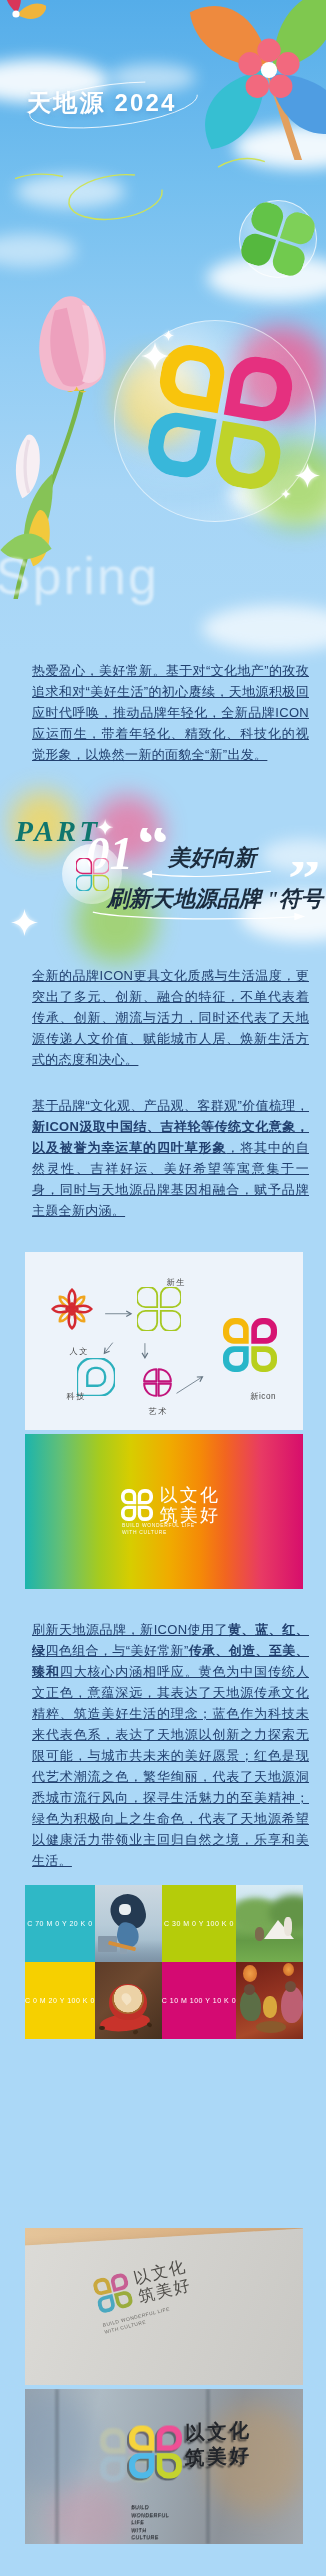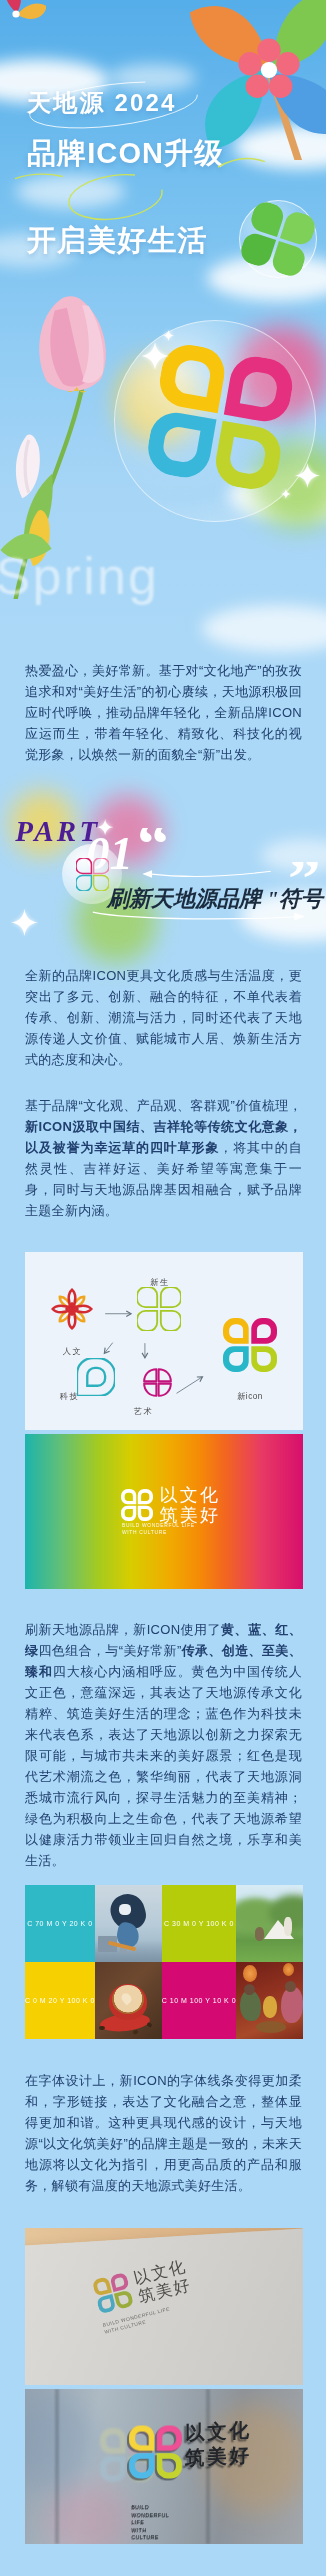--- a/index.html
+++ b/index.html
@@ -17,39 +17,39 @@
   .spring{position:absolute;left:-4.4px;top:546px;font-size:52px;color:#fff;opacity:.55;
           letter-spacing:2.2px;filter:blur(1.1px);font-weight:400;}
   .bubble-big{position:absolute;left:114px;top:320px;width:200px;height:200px;border-radius:50%;
       background:radial-gradient(circle at 32% 26%,rgba(255,255,255,.65) 0%,rgba(255,255,255,.15) 38%,rgba(215,240,255,.08) 62%,rgba(255,255,255,.38) 100%);
       border:0.5px solid rgba(255,255,255,.55);}
   .blob{position:absolute;border-radius:50%;filter:blur(12px);}
   .hero-logo{position:absolute;left:154px;top:351px;transform:rotate(10deg);}
   .bubble-small{position:absolute;border-radius:50%;border:0.5px solid rgba(255,255,255,.7);
       background:radial-gradient(circle at 35% 30%,rgba(255,255,255,.5),rgba(255,255,255,.08) 60%,rgba(255,255,255,.3));}
   
-  .para{position:absolute;left:25px;width:277px;font-size:13px;line-height:21px;color:#21406f;
-        text-align:justify;text-justify:inter-character;letter-spacing:0.3px;}
+  .para{position:absolute;left:32px;width:277px;font-size:13px;line-height:21px;color:#21406f;
+        text-align:justify;text-justify:inter-character;letter-spacing:0.3px;text-decoration:underline;}
   .para b{font-weight:700;}
   
   .serif-it{font-family:"Liberation Serif","DejaVu Serif",serif;font-style:italic;}
-  .part-label{position:absolute;left:15.3px;top:815px;font-size:29px;color:#4c1d95;letter-spacing:3.3px;font-weight:700;text-align:center;}
+  .part-label{position:absolute;left:15.3px;top:815px;font-size:29px;color:#0f766e;letter-spacing:3.3px;font-weight:700;text-align:center;}
   .part-number{position:absolute;left:86px;top:826px;font-size:47px;color:#fff;font-weight:700;}
   .part-bubble{position:absolute;left:62px;top:844px;width:60px;height:60px;border-radius:50%;
       background:radial-gradient(circle at 35% 28%,rgba(255,255,255,.95),rgba(255,255,255,.35) 70%,rgba(255,255,255,.65));
       display:flex;align-items:center;justify-content:center;}
   .quote-glyph{position:absolute;font-family:"Liberation Serif",serif;font-weight:700;color:#fff;
       font-size:65px;line-height:33px;height:38px;overflow:hidden;}
   .quote-title{position:absolute;left:151px;top:843px;width:122px;text-align:center;
       font-size:22px;font-weight:700;color:#1b2c3e;}
   .quote-sub{position:absolute;left:107px;top:884px;width:216px;text-align:center;
       font-size:22px;font-weight:700;color:#1b2c3e;white-space:nowrap;}
   
   .card{position:absolute;left:25px;top:1252px;width:278px;height:178px;background:#edf3fa;}
-  .card .dlabel{position:absolute;color:#4a4a4a;font-size:8.2px;letter-spacing:1.6px;text-align:center;}
+  .card .dlabel{position:absolute;color:#4a4a4a;font-size:8.2px;letter-spacing:1.6px;text-align:right;}
   .card-arrows{position:absolute;left:0;top:0;}
   
   .banner{position:absolute;left:25px;top:1434px;width:278px;height:155px;
       background:linear-gradient(90deg,#1cb4ad 0%,#63c075 13%,#a8cb1c 27%,#d7cd00 38%,#f0ab00 52%,#f58a07 63%,#f2661f 72%,#e83a64 85%,#d70e6c 100%);}
   .banner-row{position:absolute;left:96px;top:51px;display:flex;align-items:center;gap:6.5px;}
   .banner-cn{color:#fff;font-size:18px;letter-spacing:2.2px;line-height:20px;font-weight:500;}
   .banner-en{position:absolute;left:97px;top:88px;color:rgba(255,255,255,.95);font-size:4.9px;
       letter-spacing:0.7px;line-height:7px;}
   
   .palette{position:absolute;left:25px;top:1885px;width:278px;height:154px;display:grid;
@@ -126,31 +126,29 @@
           <circle cx="87" cy="118" r="13" fill="#f2697e"></circle>
         <circle cx="79" cy="93" r="13" fill="#f2697e"></circle>
           <circle cx="100" cy="100" r="9" fill="#fff"></circle>
       </g>
     </svg>
 
     <svg style="position:absolute;left:21px;top:75px" width="185" height="60" viewBox="0 0 340 110">
       <ellipse cx="170" cy="55" rx="155" ry="38" fill="none" stroke="rgba(255,255,255,.9)" stroke-width="1.6" stroke-dasharray="560 120" transform="rotate(-7,170,55)"></ellipse>
     </svg>
     <div class="hero-title brand-year" style="top:87px">天地源 2024</div>
-    <div class="hero-title headline" style="top:134px">品牌ICON升级</div>
     <svg style="position:absolute;left:217px;top:154px" width="50" height="17.4" viewBox="0 0 92 32">
       <path d="M2 24 C30 8 60 4 88 14" fill="none" stroke="#cde25a" stroke-width="2.5"></path>
     </svg>
     <svg style="position:absolute;left:64px;top:170px" width="103" height="54" viewBox="0 0 190 100">
       <ellipse cx="95" cy="50" rx="87" ry="40" fill="none" stroke="#cde25a" stroke-width="2.6" stroke-dasharray="350 60" transform="rotate(-8,95,50)"></ellipse>
     </svg>
     <svg style="position:absolute;left:14px;top:171px" width="50" height="11" viewBox="0 0 92 20">
       <path d="M2 14 C30 4 62 4 90 10" fill="none" stroke="#cde25a" stroke-width="2.5"></path>
     </svg>
-    <div class="hero-title headline" style="top:221px">开启美好生活</div>
 
     <div class="bubble-small" style="left:239px;top:200px;width:76px;height:76px"></div>
     <svg style="position:absolute;left:246px;top:207px;transform:rotate(18deg)" width="64" height="64" viewBox="0 0 210 210">
       <use href="#petalSolid" fill="#63c348"></use>
       <use href="#petalSolid" fill="#7ed058" transform="translate(110,0) rotate(90,50,50)"></use>
       <use href="#petalSolid" fill="#55b83e" transform="translate(0,110) rotate(270,50,50)"></use>
       <use href="#petalSolid" fill="#71ca4e" transform="translate(110,110) rotate(180,50,50)"></use>
     </svg>
 
     <svg style="position:absolute;left:-5.4px;top:294px" width="147" height="305" viewBox="0 0 270 560">
@@ -216,20 +214,21 @@
   </div>
   <svg class="sparkle" style="left:97px;top:819px" width="16.3" height="16.3" viewBox="0 0 100 100">
       <use href="#star" fill="#fff"></use>
     </svg>
   <svg class="sparkle" style="left:11px;top:909px" width="27" height="27" viewBox="0 0 100 100">
       <use href="#star" fill="#fff"></use>
     </svg>
 
   <div class="quote-glyph" style="left:137px;top:828px">“</div>
   <div class="quote-glyph" style="left:288px;top:862px">”</div>
+  <div class="quote-title serif-it">美好向新</div>
   <svg style="position:absolute;left:139px;top:869px" width="134" height="11" viewBox="0 0 246 20">
     <path d="M242 4 C150 16 70 15 18 9" fill="none" stroke="#fff" stroke-width="2.2"></path>
     <path d="M24 2 L6 9 L24 16 Z" fill="#fff"></path>
   </svg>
   <div class="quote-sub serif-it">刷新天地源品牌 "符号"</div>
   <svg style="position:absolute;left:89px;top:910px" width="220" height="13" viewBox="0 0 404 24">
     <path d="M6 4 C80 20 300 18 384 12" fill="none" stroke="#fff" stroke-width="2.2"></path>
     <path d="M378 5 L398 12 L378 19 Z" fill="#fff"></path>
   </svg>
 
@@ -276,21 +275,21 @@
     <div class="dlabel" style="left:28px;top:139px;width:33px">科技</div>
 
     <svg style="position:absolute;left:114px;top:112px" width="37" height="37" viewBox="0 0 100 100">
       <g fill="none" stroke="#c2147c" stroke-width="5.5" stroke-linejoin="round">
         <path d="M53 47 V14 C72 14 86 28 86 47 Z"></path>
         <path d="M53 47 V14 C72 14 86 28 86 47 Z" transform="rotate(90,50,50)"></path>
         <path d="M53 47 V14 C72 14 86 28 86 47 Z" transform="rotate(180,50,50)"></path>
         <path d="M53 47 V14 C72 14 86 28 86 47 Z" transform="rotate(270,50,50)"></path>
       </g>
     </svg>
-    <div class="dlabel" style="left:102px;top:154px;width:33px">艺术</div>
+    <div class="dlabel" style="left:110px;top:154px;width:33px">艺术</div>
 
     <svg style="position:absolute;left:198px;top:66px" width="54" height="54" viewBox="0 0 210 210">
       <use href="#petal" fill="#f5b80c"></use>
       <use href="#petal" fill="#d61472" transform="translate(110,0) rotate(90,50,50)"></use>
       <use href="#petal" fill="#28b6c9" transform="translate(0,110) rotate(270,50,50)"></use>
       <use href="#petal" fill="#b8cf1e" transform="translate(110,110) rotate(180,50,50)"></use>
     </svg>
     <div class="dlabel" style="left:199px;top:139px;width:52px;letter-spacing:0.5px">新icon</div>
 
     <svg class="card-arrows" width="278" height="178" viewBox="0 0 510 326">
@@ -368,21 +367,20 @@
       <div style="left:47px;top:1.1px;width:11px;height:13px;background:radial-gradient(#eda045,#c85f20);border-radius:50%;filter:blur(0.5px)"></div>
       <div style="left:4.4px;top:28px;width:21px;height:30.5px;background:#5c6e46;border-radius:45% 55% 40% 50%"></div>
       <div style="left:7.6px;top:22px;width:11px;height:11px;background:#6a4a38;border-radius:50%"></div>
       <div style="left:27px;top:34px;width:14px;height:22px;background:#d9a83c;border-radius:45%"></div>
       <div style="left:45px;top:25px;width:22px;height:36px;background:#bd5f72;border-radius:50% 42% 48% 45%"></div>
       <div style="left:49px;top:18.5px;width:11px;height:11px;background:#714e3a;border-radius:50%"></div>
       <div style="left:19.6px;top:59px;width:30.5px;height:12px;background:#8a5a2c;border-radius:50%"></div>
     </div>
   </div>
 
-  <div class="para" style="top:2070px">在字体设计上，新ICON的字体线条变得更加柔和，字形链接，表达了文化融合之意，整体显得更加和谐。这种更具现代感的设计，与天地源“以文化筑美好”的品牌主题是一致的，未来天地源将以文化为指引，用更高品质的产品和服务，解锁有温度的天地源式美好生活。</div>
 
   <div class="paper-photo">
     <div class="paper-sheet"></div>
     <div class="paper-logo">
       <div class="paper-row">
         <svg width="35" height="35" viewBox="0 0 210 210">
           <use href="#petal" fill="#c9a83e"></use>
           <use href="#petal" fill="#c75f93" transform="translate(110,0) rotate(90,50,50)"></use>
           <use href="#petal" fill="#4aa8c0" transform="translate(0,110) rotate(270,50,50)"></use>
           <use href="#petal" fill="#9aac3c" transform="translate(110,110) rotate(180,50,50)"></use>

